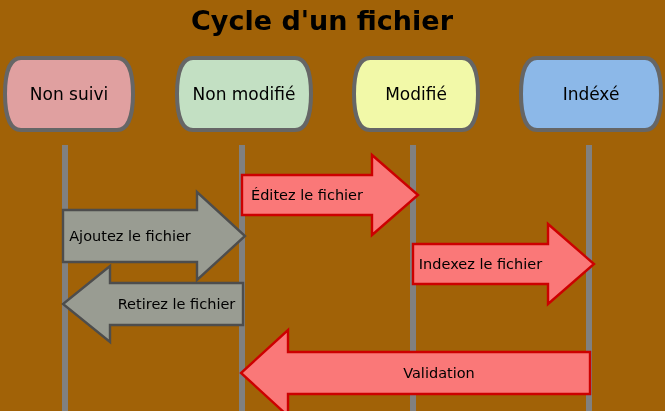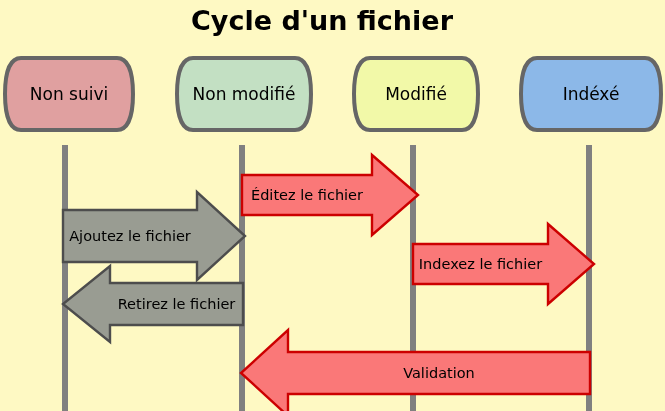--- a/index.html
+++ b/index.html
@@ -11,21 +11,21 @@
     width: 665px;
     height: 411px;
     overflow: hidden;
     font-family: "DejaVu Sans", sans-serif;
     position: relative;
   }
   #diagram-root {
     position: relative;
     width: 665px;
     height: 411px;
-    background: #fef9c3;
+    background: #a16207;
   }
   svg#diagram-svg {
     position: absolute;
     left: 0;
     top: 0;
     width: 665px;
     height: 411px;
     display: block;
   }
   .title-text {

